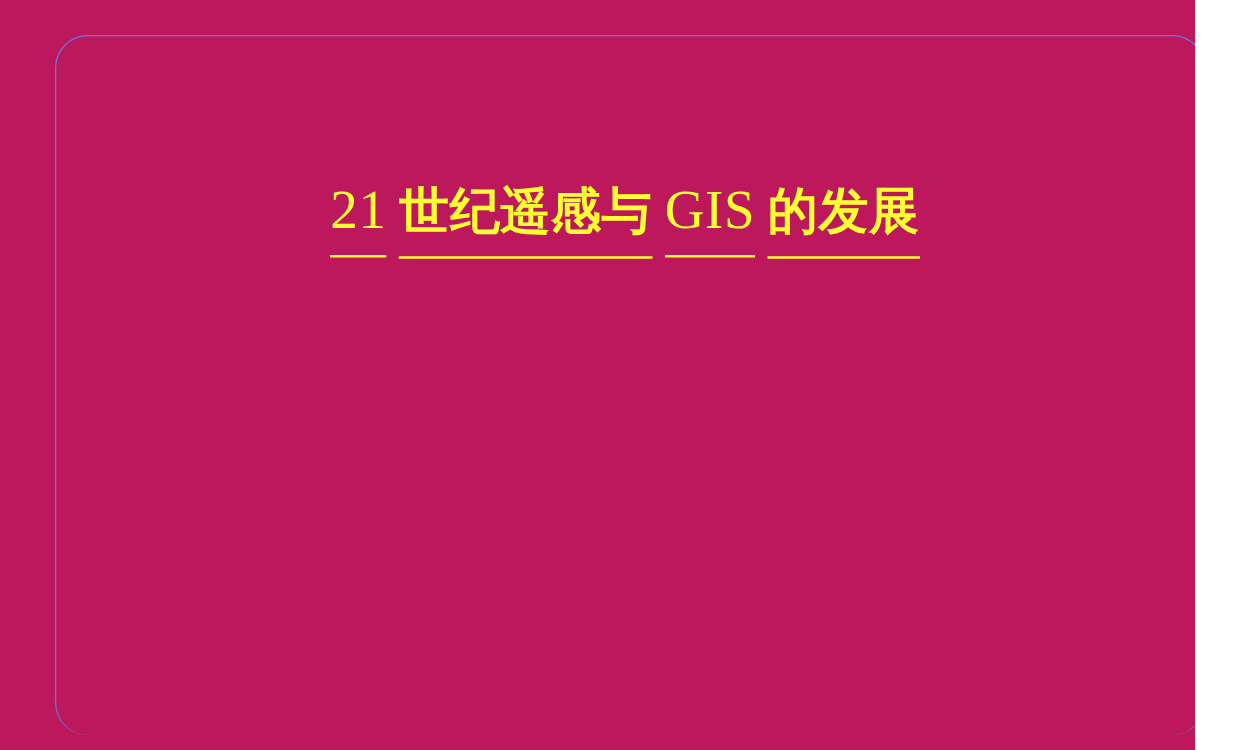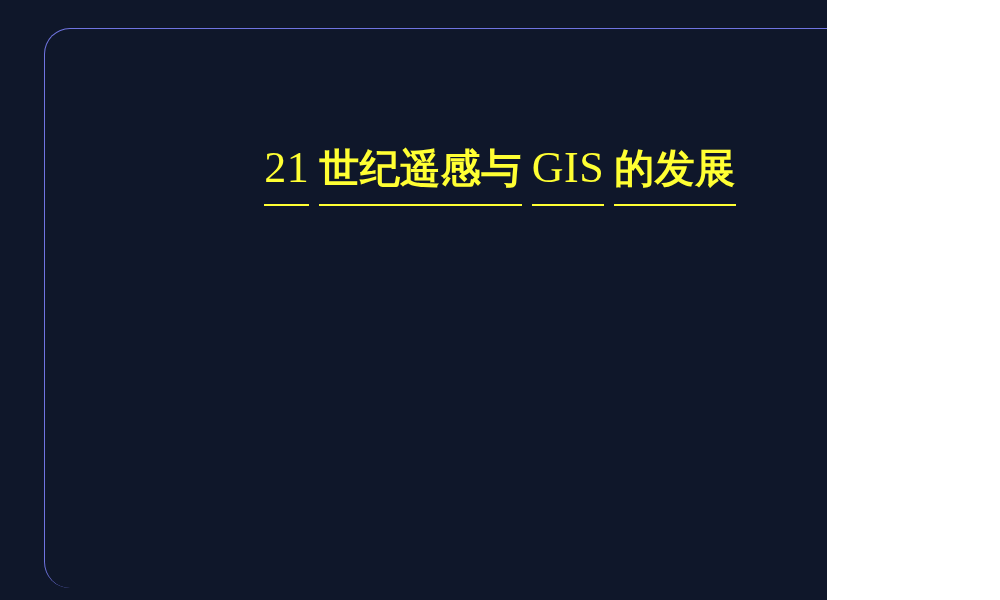--- a/index.html
+++ b/index.html
@@ -2,23 +2,23 @@
 <html><head>
 <meta charset="utf-8">
 <style>
   html, body {
     margin: 0;
     padding: 0;
     background: #ffffff;
   }
   #slide {
     position: relative;
-    width: 827px;
+    width: 956px;
     height: 600px;
-    background: #0f172a;
+    background: #be185d;
     overflow: hidden;
     font-family: "Liberation Serif", serif;
   }
   
   #frame {
     position: absolute;
     left: 44px;
     top: 28px;
     width: 920px;
     height: 560px;

